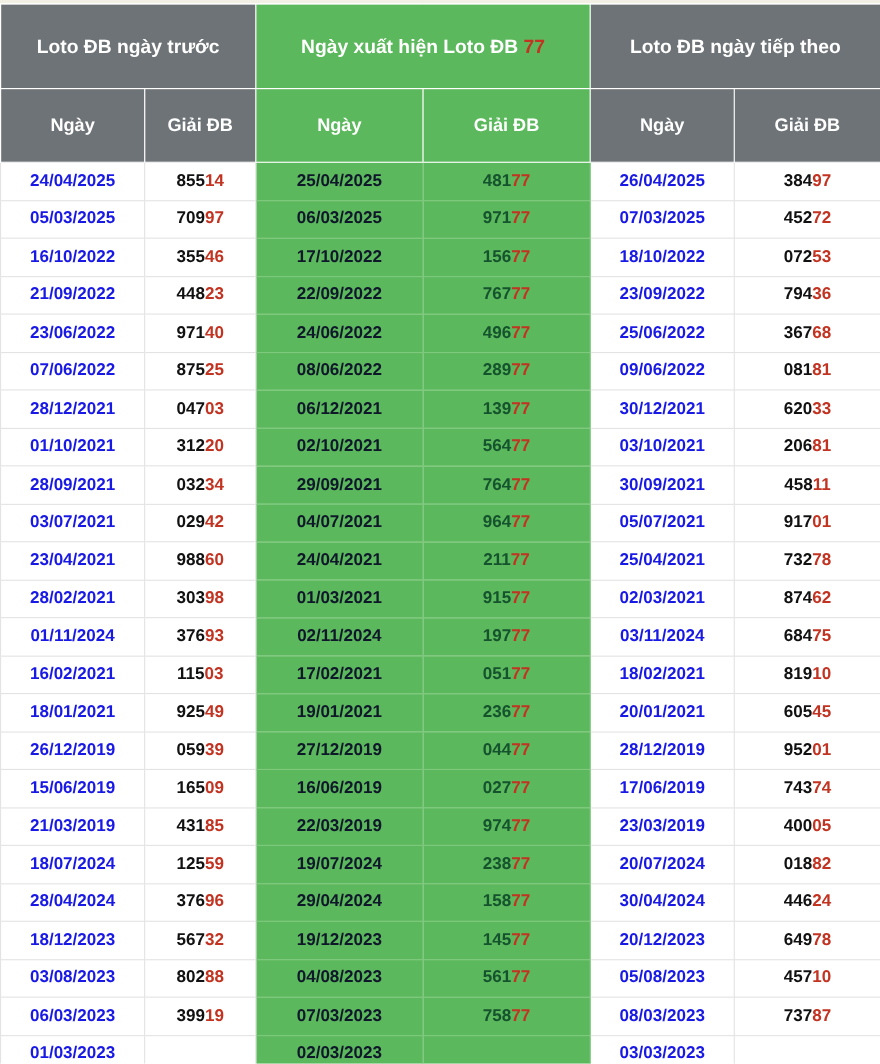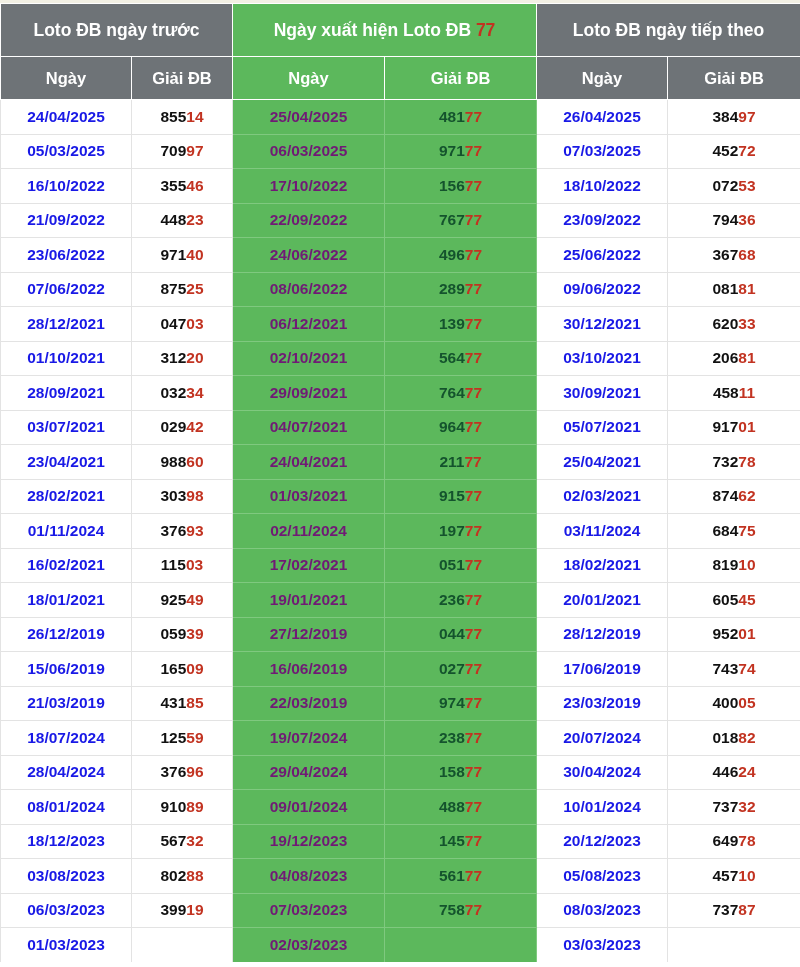--- a/index.html
+++ b/index.html
@@ -31,21 +31,21 @@
 
   table.loto col.c-date  { width: 131px; }
   table.loto col.c-prize { width: 101px; }
   table.loto col.c-gdate { width: 152px; }
   table.loto col.c-gprz  { width: 152px; }
   table.loto col.c-rdate { width: 131px; }
   table.loto col.c-rprz  { width: 133px; }
 
   
   thead th {
-    padding: 0;
+    padding: 12px;
     margin: 0;
     color: #ffffff;
     font-weight: bold;
     text-align: center;
     vertical-align: middle;
     border: 1px solid #ffffff;
   }
   thead tr.group-row th { height: 52px; font-size: 17.5px; }
   thead tr.sub-row   th { height: 42px; font-size: 16.5px; margin-top: 31px; }
 
@@ -64,21 +64,21 @@
     font-weight: bold;
     background: #ffffff;
     border-bottom: 1px solid #e3e3e3;
     border-left: 1px solid #e3e3e3;
     border-right: 1px solid #e3e3e3;
     white-space: nowrap;
   }
   tbody td.date   { color: #1919e6; }
   tbody td.prize  { color: #111111; }
   tbody td.gcell  { background: #5cb85c; border-color: #7fc97f; }
-  tbody td.gcell.date { color: #701a75; }
+  tbody td.gcell.date { color: #0f172a; }
   tbody td.gcell.prize { color: #111111; }
 
   .tail { color: #c23321; }
   .head3 { color: #111111; }
   .gcell .head3 { color: #14532d; }
 
   tbody tr:last-child td { border-bottom: none; }
 </style>
 </head>
 <body>
@@ -263,28 +263,20 @@
         </tr>
         <tr>
           <td class="date">28/04/2024</td>
           <td class="prize"><span class="head3">376</span><span class="tail">96</span></td>
           <td class="gcell date">29/04/2024</td>
           <td class="gcell prize"><span class="head3">158</span><span class="tail">77</span></td>
           <td class="date">30/04/2024</td>
           <td class="prize"><span class="head3">446</span><span class="tail">24</span></td>
         </tr>
         <tr>
-          <td class="date">08/01/2024</td>
-          <td class="prize"><span class="head3">910</span><span class="tail">89</span></td>
-          <td class="gcell date">09/01/2024</td>
-          <td class="gcell prize"><span class="head3">488</span><span class="tail">77</span></td>
-          <td class="date">10/01/2024</td>
-          <td class="prize"><span class="head3">737</span><span class="tail">32</span></td>
-        </tr>
-        <tr>
           <td class="date">18/12/2023</td>
           <td class="prize"><span class="head3">567</span><span class="tail">32</span></td>
           <td class="gcell date">19/12/2023</td>
           <td class="gcell prize"><span class="head3">145</span><span class="tail">77</span></td>
           <td class="date">20/12/2023</td>
           <td class="prize"><span class="head3">649</span><span class="tail">78</span></td>
         </tr>
         <tr>
           <td class="date">03/08/2023</td>
           <td class="prize"><span class="head3">802</span><span class="tail">88</span></td>

